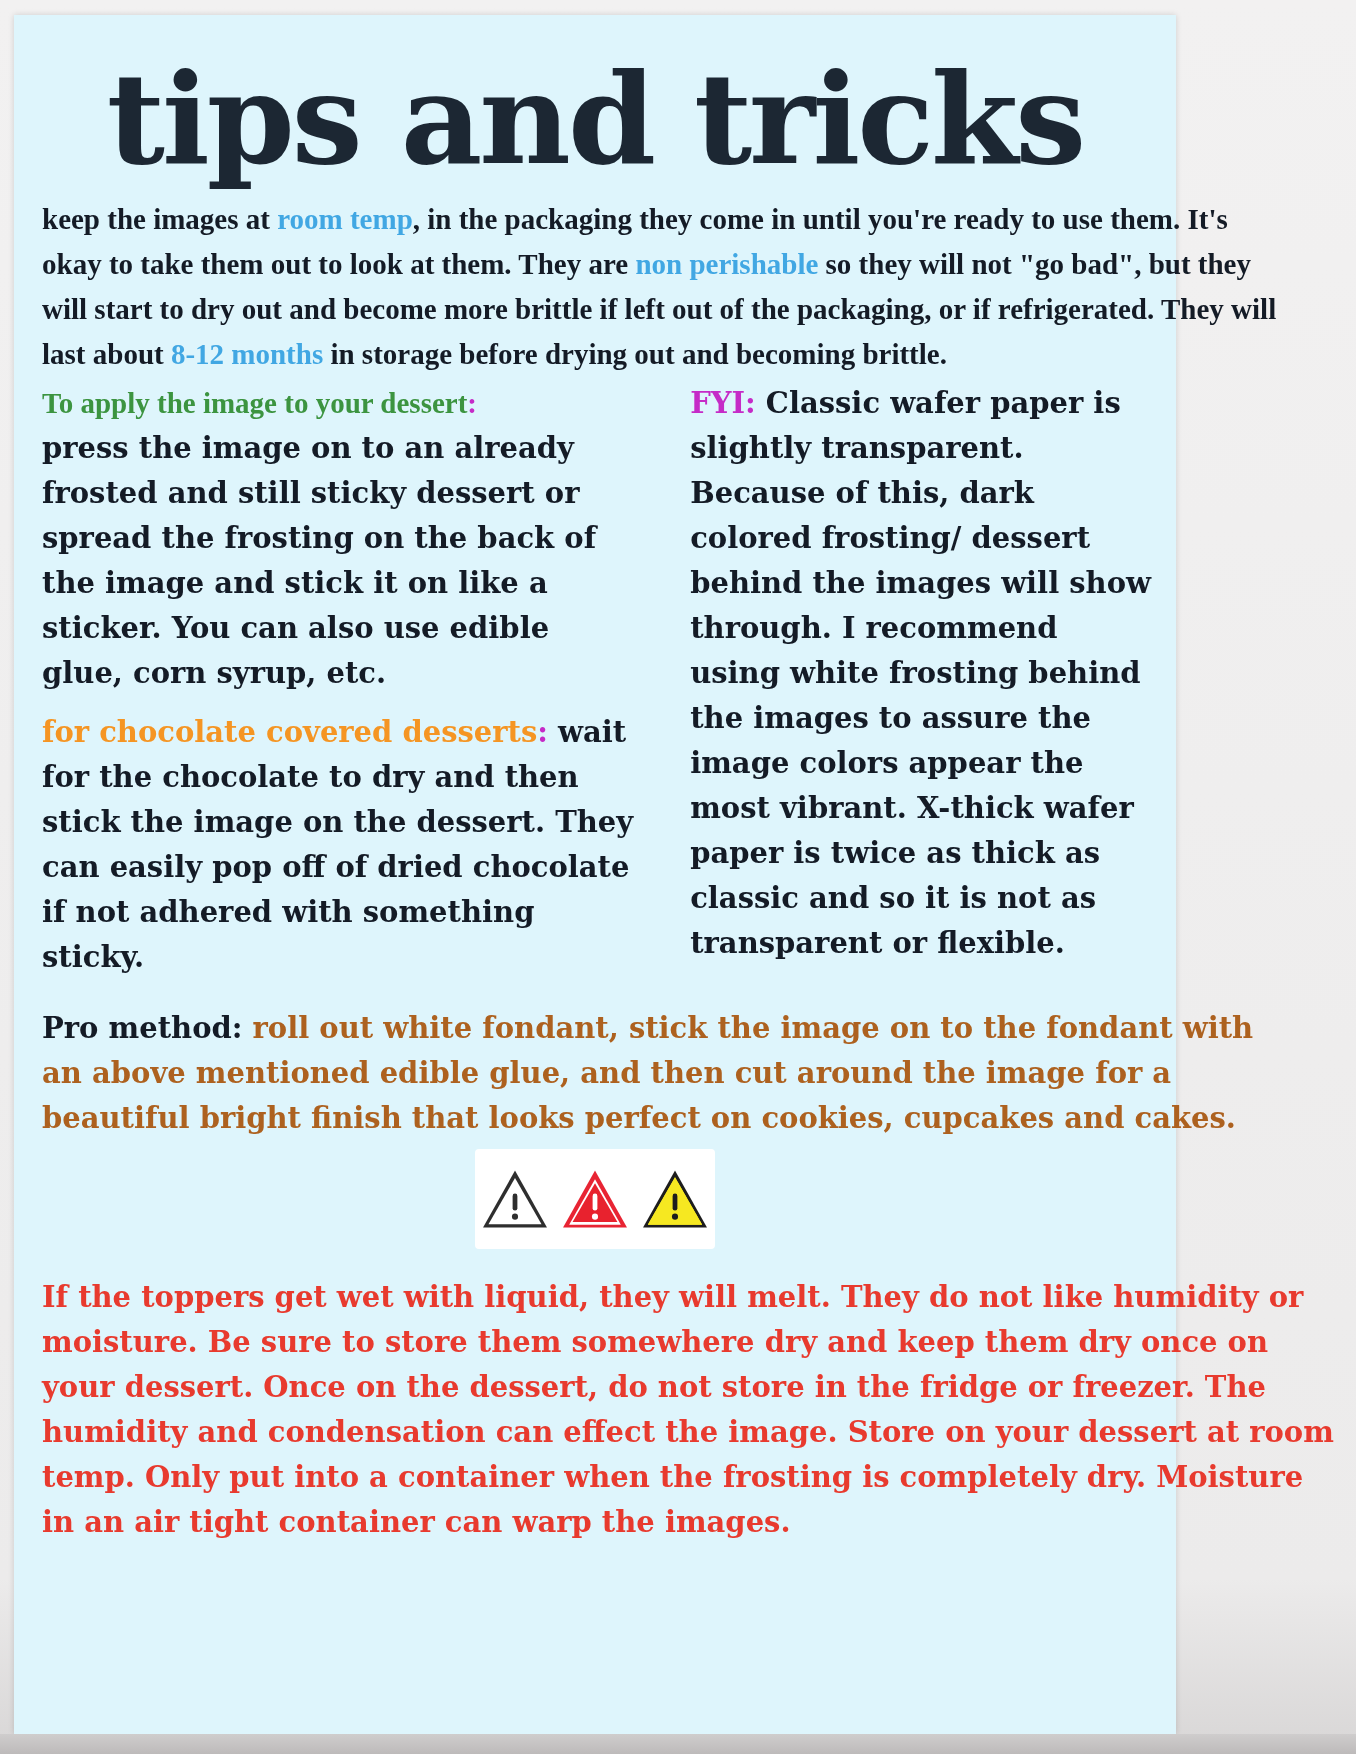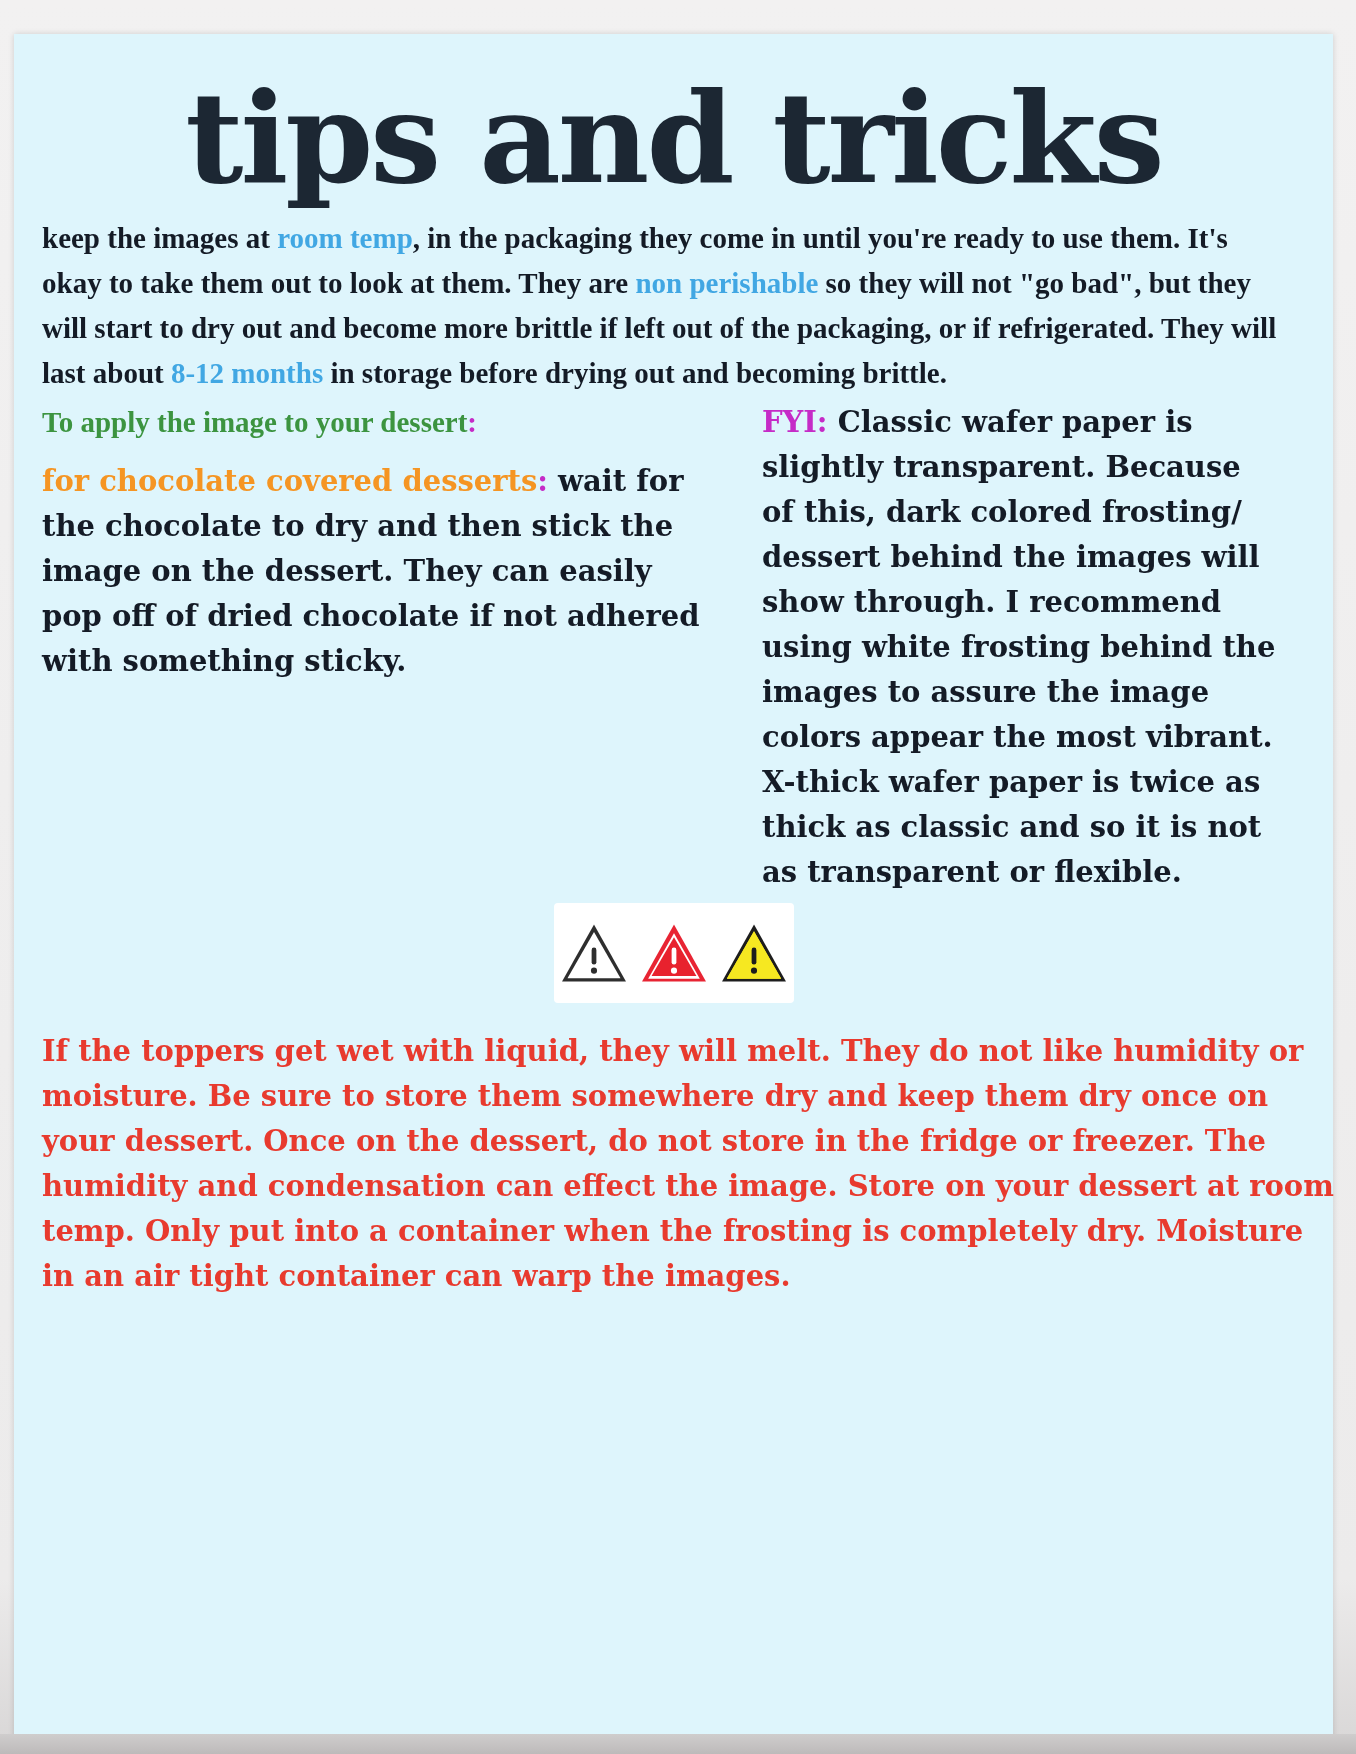--- a/index.html
+++ b/index.html
@@ -8,26 +8,25 @@
     font-family: "DejaVu Serif", "Liberation Serif", serif;
     background: linear-gradient(180deg, #f2f1f1 0%, #ecebeb 90%, #d8d6d6 100%);
     width: 1356px;
     height: 1754px;
     overflow: hidden;
     position: relative;
   }
   .page {
     position: absolute;
     left: 14px; top: 15px;
-    width: 1319px;
+    width: 1162px;
     height: 1719px;
     background: var(--c-page_bg, #def5fc);
     padding: 10px 22px 10px 22px;
     box-shadow: 0 0 6px rgba(0,0,0,0.15);
-    margin-top: 19px;
   }
   .bottom-strip {
     position: absolute;
     left: 0; bottom: 0;
     width: 1356px; height: 20px;
     background: linear-gradient(180deg, #cfcdcd, #bdbaba);
   }
   h1.title {
     font-size: 126px;
     font-weight: 700;
@@ -95,30 +94,31 @@
 <body>
 
 <div class="page">
 
   <h1 class="title">tips and tricks</h1>
 
   <p class="intro"><span class="seg seg-ink">keep the images at </span><span class="seg seg-blue">room temp</span><span class="seg seg-ink">, in the packaging they come in until you're ready to use them. It's okay to take them out to look at them. They are </span><span class="seg seg-blue">non perishable</span><span class="seg seg-ink"> so they will not "go bad", but they will start to dry out and become more brittle if left out of the packaging, or if refrigerated. They will last about </span><span class="seg seg-blue">8-12 months</span><span class="seg seg-ink"> in storage before drying out and becoming brittle.</span></p>
 
   <div class="columns">
     <div class="col-left">
-      <p><span class="section-heading"><span class="seg seg-green">To apply the image to your dessert</span><span class="seg seg-magenta">:</span></span></p>
+      <p><span class="section-heading"><span class="seg seg-green">To apply the image to your dessert</span><span class="seg seg-magenta">:</span></span><span class="seg seg-ink">press the image on to an already frosted and still sticky dessert or spread the frosting on the back of the image and stick it on like a sticker. You can also use edible glue, corn syrup, etc.</span></p>
 
       <p class="choc-section"><span class="seg seg-orange">for chocolate covered desserts</span><span class="seg seg-magenta">:</span><span class="seg seg-ink"> wait for the chocolate to dry and then stick the image on the dessert. They can easily pop off of dried chocolate if not adhered with something sticky.</span></p>
     </div>
 
     <div class="col-right">
       <p><span class="seg seg-magenta">FYI:</span><span class="seg seg-ink"> Classic wafer paper is slightly transparent. Because of this, dark colored frosting/ dessert behind the images will show through. I recommend using white frosting behind the images to assure the image colors appear the most vibrant. X-thick wafer paper is twice as thick as classic and so it is not as transparent or flexible.</span></p>
     </div>
   </div>
 
+  <p class="pro"><span class="seg seg-ink">Pro method:</span><span class="seg seg-brown"> roll out white fondant, stick the image on to the fondant with an above mentioned edible glue, and then cut around the image for a beautiful bright finish that looks perfect on cookies, cupcakes and cakes.</span></p>
 
   <div class="warn-box">
     <svg viewBox="0 0 100 90">
       <path d="M50 3 L97 87 L3 87 Z" fill="#2e2e2e"></path>
       <path d="M50 14 L89 82 L11 82 Z" fill="#ffffff"></path>
       <path d="M50 22 L83 78 L17 78 Z" fill="#ffffff"></path>
       <rect x="46.5" y="37" width="7" height="25" rx="3.5" fill="#2e2e2e"></rect>
       <circle cx="50" cy="71" r="4.5" fill="#2e2e2e"></circle>
     </svg>
     <svg viewBox="0 0 100 90">

